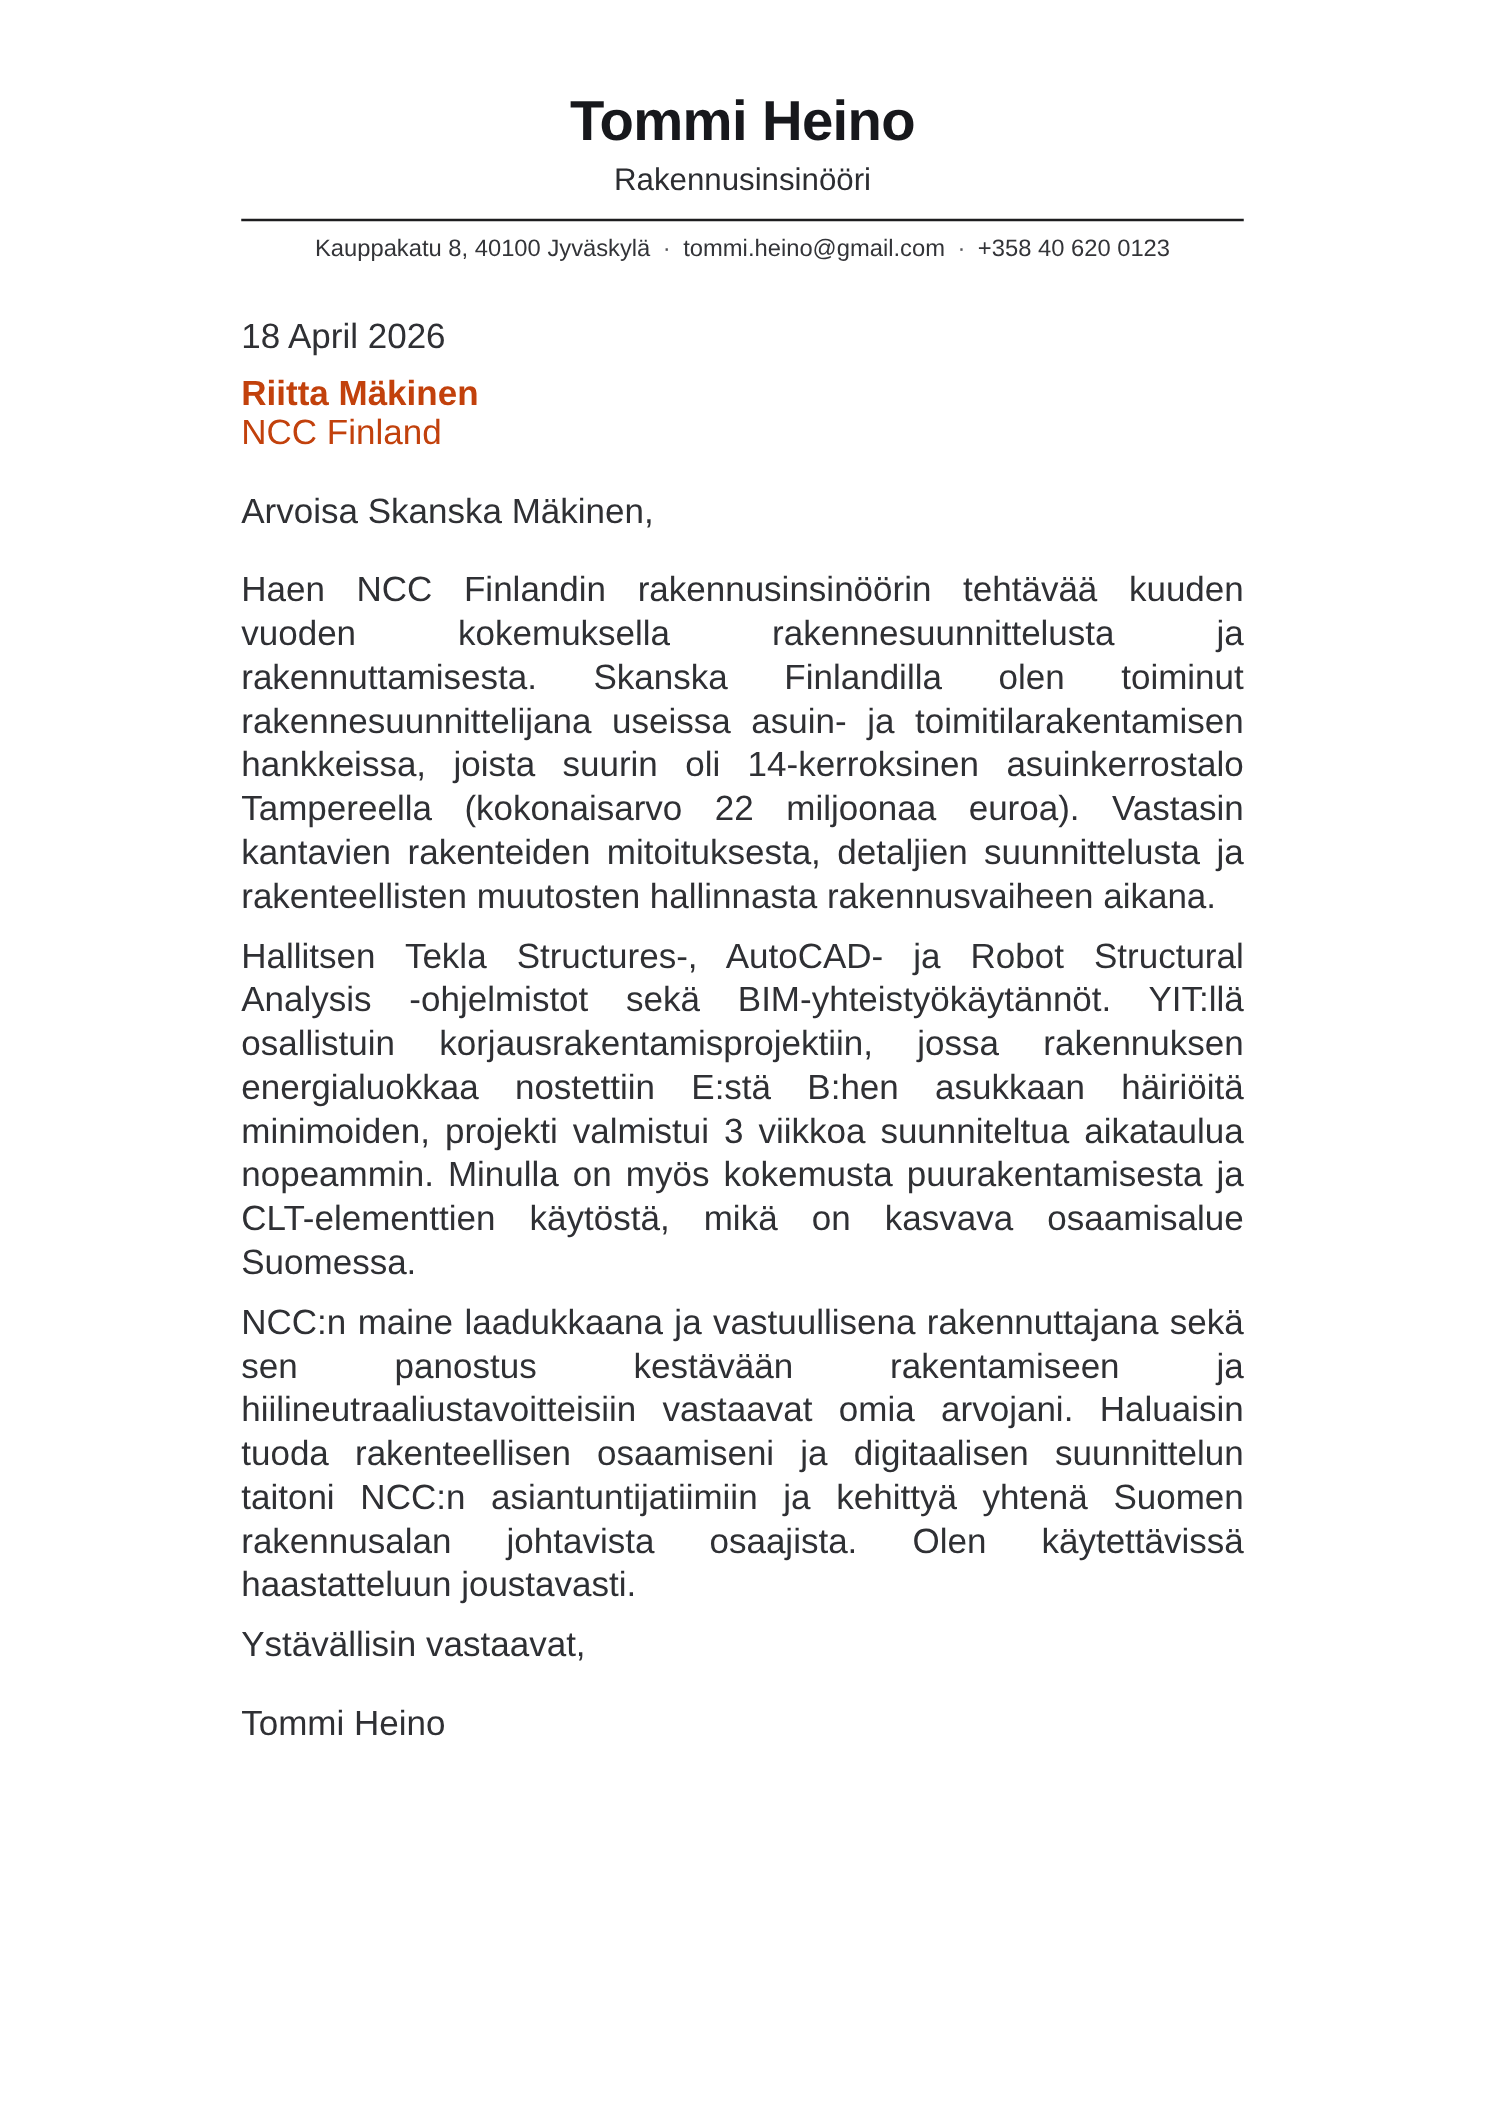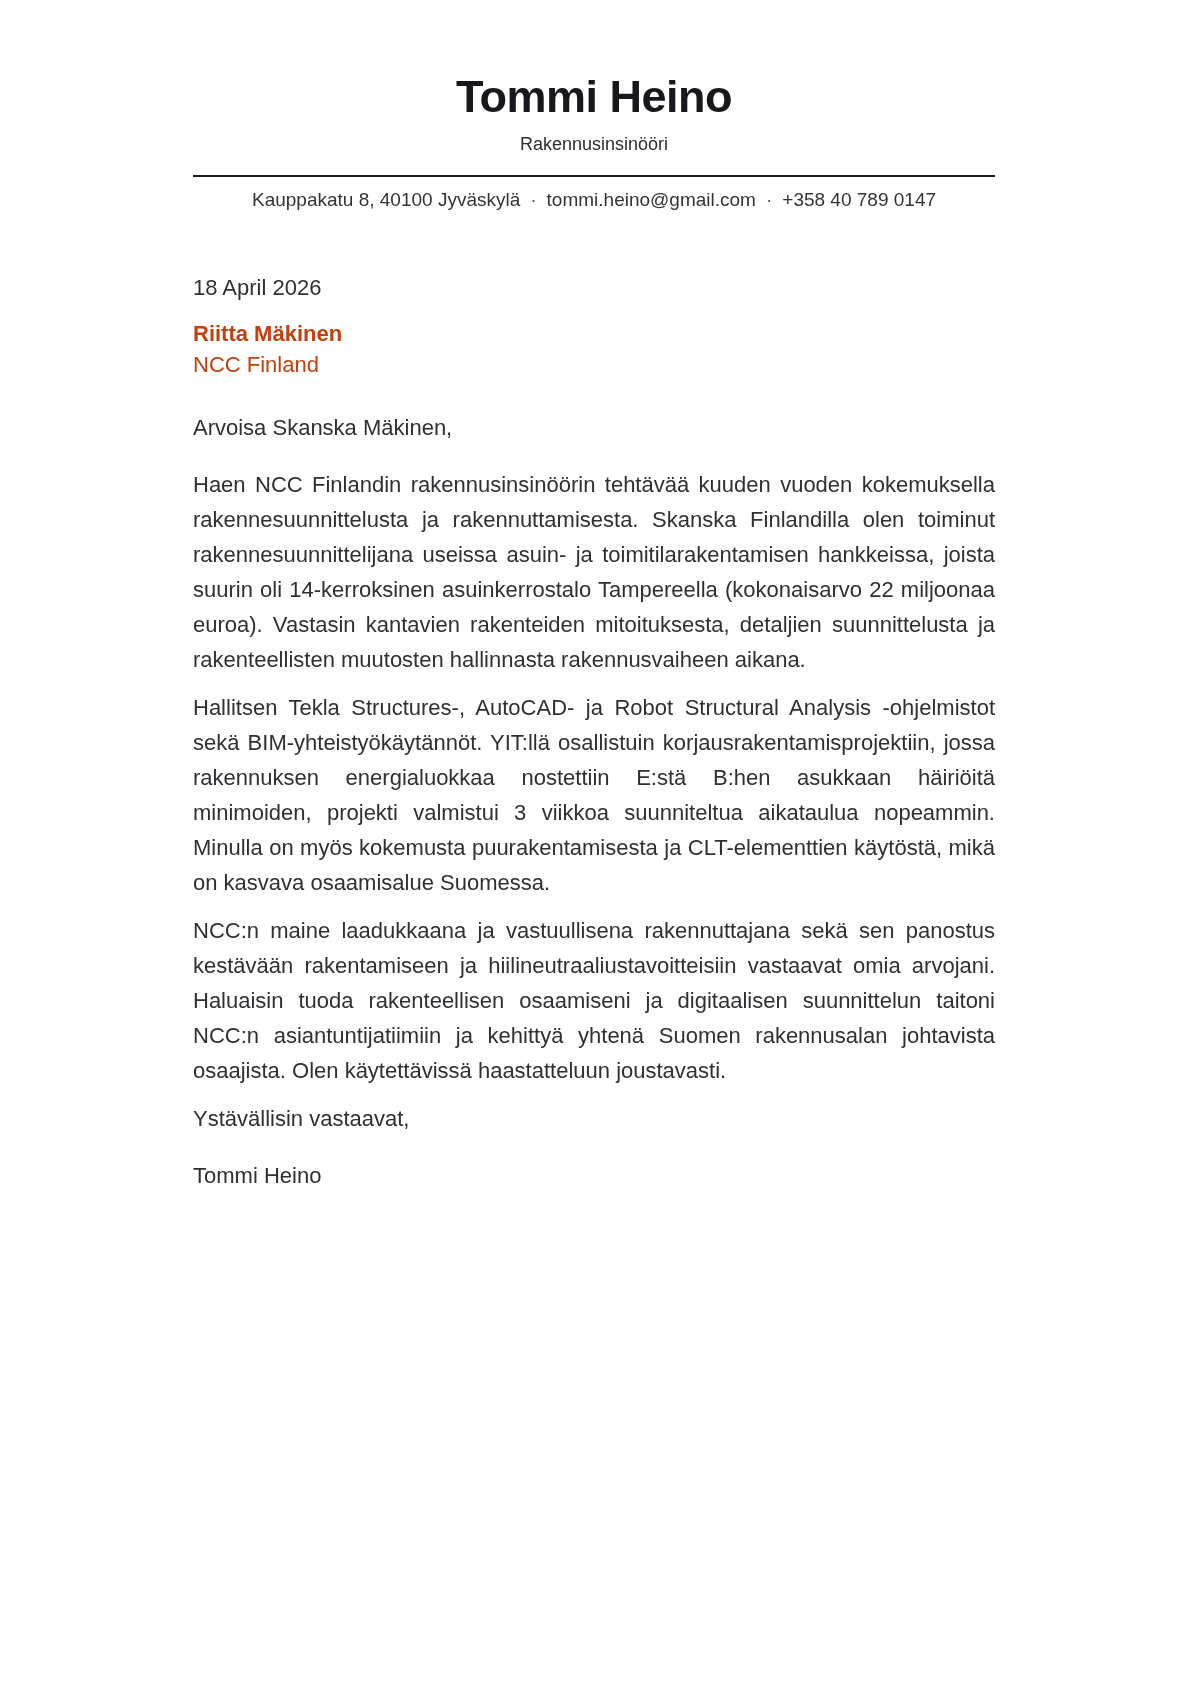--- a/index.html
+++ b/index.html
@@ -25,21 +25,21 @@
   .candidate-name {
     margin: 0;
     font-size: 45px;
     line-height: 54px;
     font-weight: 700;
     letter-spacing: -0.5px;
     color: #17181c;
   }
   .candidate-title {
     margin: 6px 0 0 0;
-    font-size: 18px;
+    font-size: 25px;
     line-height: 29px;
     font-weight: 400;
     color: #2c2d31;
   }
   .header-divider {
     border: none;
     border-top: 2px solid #1d1d1f;
     margin: 16px 0 0 0;
   }
   .contact-line {
@@ -49,22 +49,22 @@
     color: #333438;
   }
   .contact-sep {
     display: inline-block;
     margin: 0 10px;
     color: #55565a;
   }
 
   
   .letter {
-    margin-top: 56px;
-    font-size: 22px;
+    margin-top: 37px;
+    font-size: 28px;
     line-height: 35px;
   }
   .date-line { margin: 0; }
   .recipient { margin-top: 13px; line-height: 31px; }
   .recipient-name { font-weight: 700; color: #c2410c; }
   .recipient-company { color: #c2410c; }
   .salutation { margin-top: 30px; }
   .paragraph {
     margin: 13px 0 0 0;
     text-align: justify;
@@ -76,21 +76,21 @@
 </head>
 <body>
 
 <div class="page">
 
   <header class="header">
     <h1 class="candidate-name">Tommi Heino</h1>
     <p class="candidate-title">Rakennusinsinööri</p>
     <hr class="header-divider">
     <div class="contact-line">
-      <span>Kauppakatu 8, 40100 Jyväskylä</span><span class="contact-sep">·</span><span>tommi.heino@gmail.com</span><span class="contact-sep">·</span><span>+358 40 789 0147</span>
+      <span>Kauppakatu 8, 40100 Jyväskylä</span><span class="contact-sep">·</span><span>tommi.heino@gmail.com</span><span class="contact-sep">·</span><span>+358 40 620 0123</span>
     </div>
   </header>
 
   <main class="letter">
     <p class="date-line">18 April 2026</p>
 
     <div class="recipient">
       <div class="recipient-name">Riitta Mäkinen</div>
       <div class="recipient-company">NCC Finland</div>
     </div>

